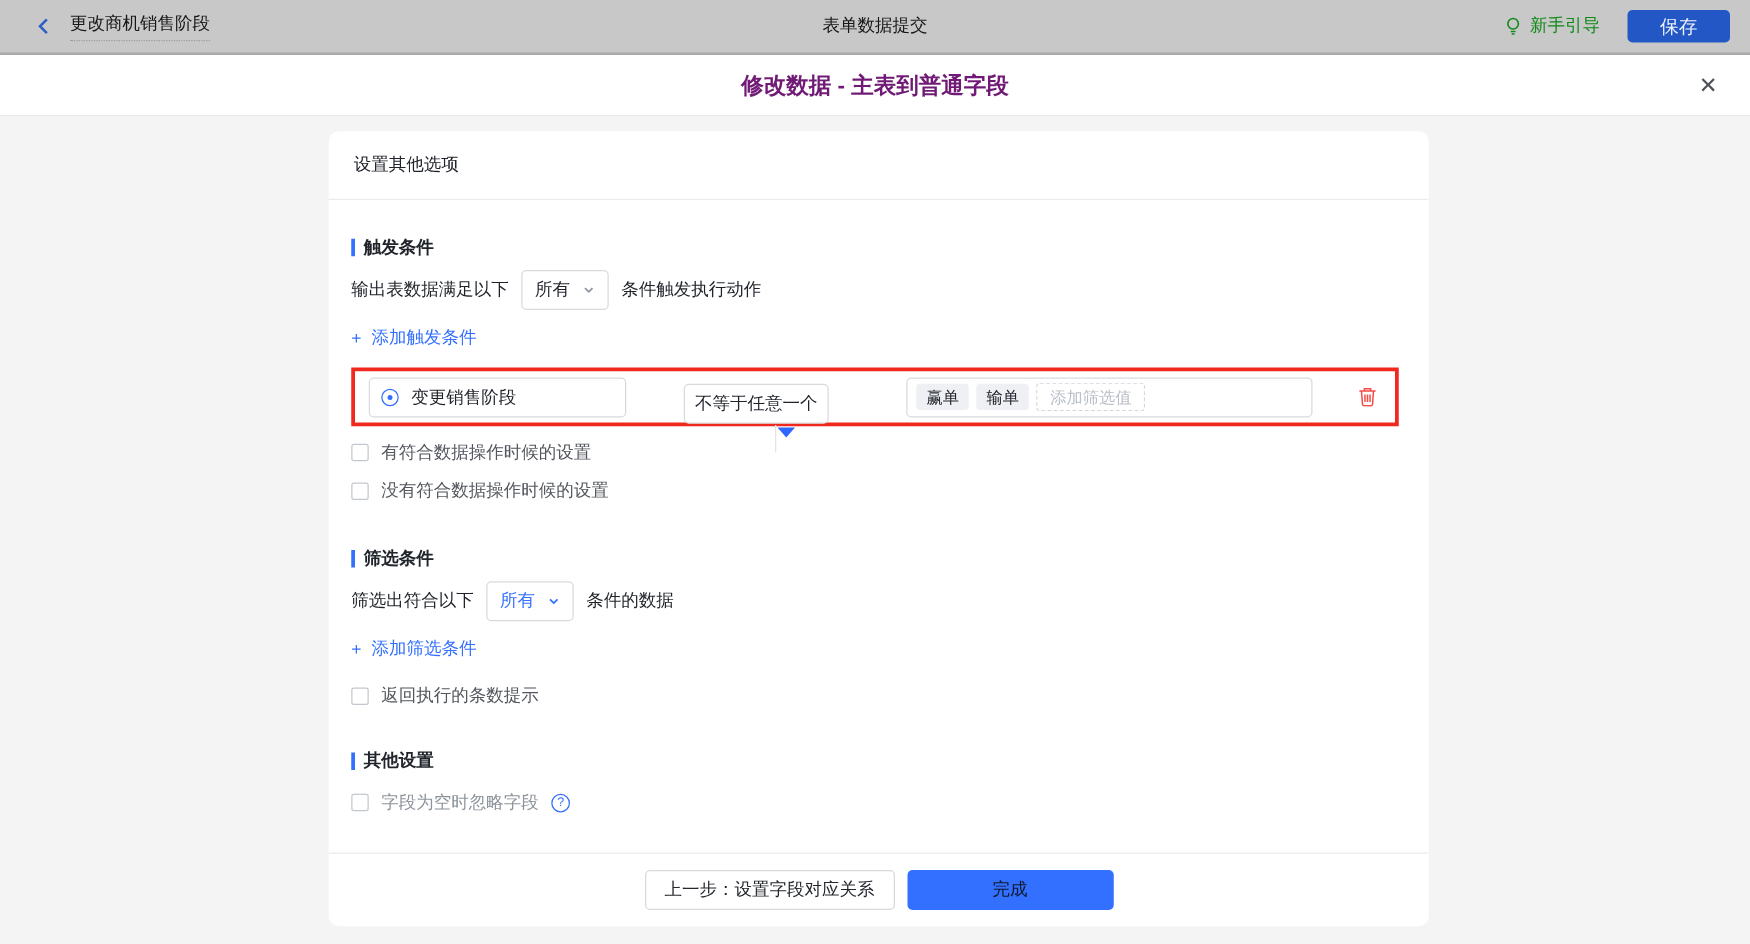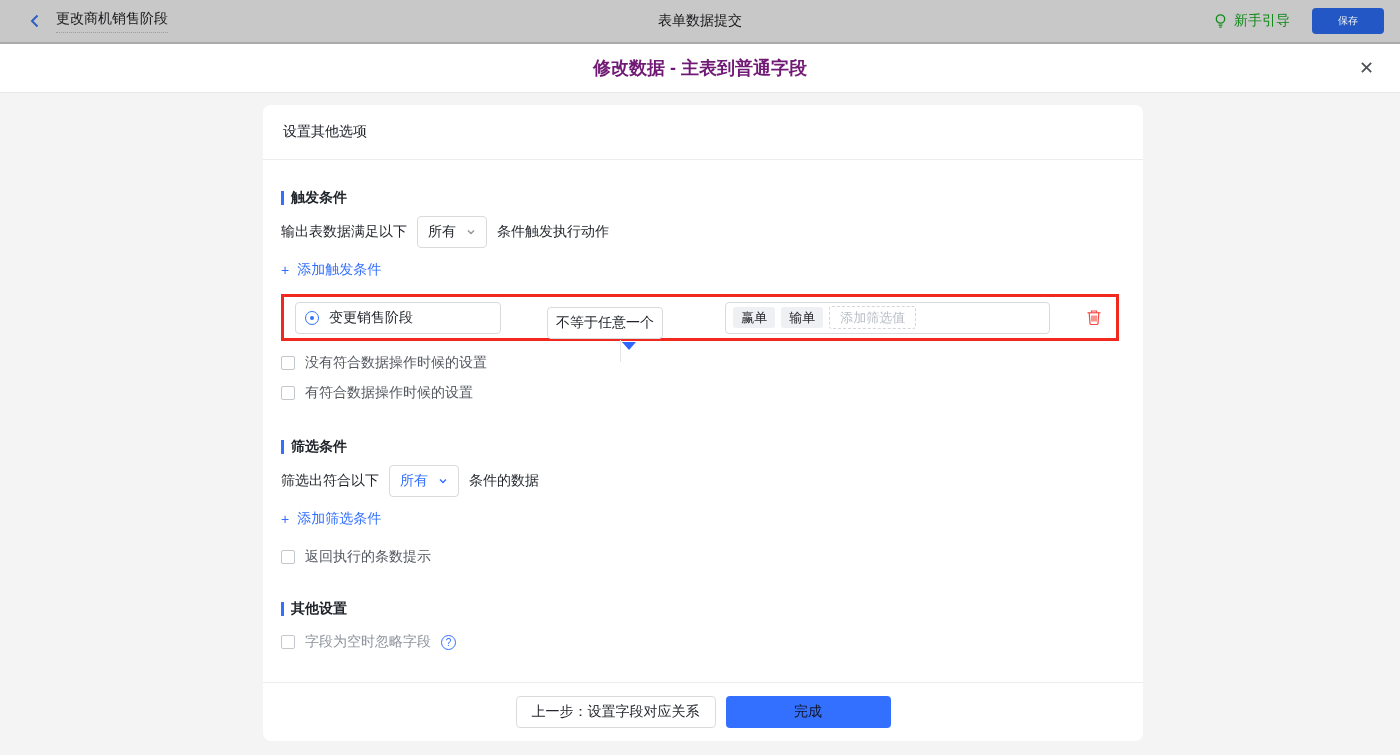--- a/index.html
+++ b/index.html
@@ -14,21 +14,21 @@
     display:flex; align-items:center; padding:0 16px; position:relative;
   }
   .topbar-left { display:flex; align-items:center; gap:12px; margin-left:10px; }
   .back-btn { display:flex; align-items:center; cursor:pointer; }
   .back-label { color:#18181a; border-bottom:1px dotted #9d9d9f; padding-bottom:4px; }
   .topbar-title { position:absolute; left:50%; transform:translateX(-50%); color:#18181a; }
   .topbar-right { margin-left:auto; display:flex; align-items:center; gap:22px; }
   .guide { display:flex; align-items:center; gap:6px; color:#118a18; cursor:pointer; }
   .save-btn {
     background:#2257c5; color:#eef2f8; border:none; border-radius:4px;
-    height:26px; padding:12px 26px; font-size:10px; cursor:pointer;
+    height:26px; padding:12px 26px; font-size:15px; cursor:pointer;
     display:flex; align-items:center;
   }
   
   .dialog-header {
     height:49px; background:#fff; border-bottom:1px solid #e7e8ea;
     display:flex; align-items:center; justify-content:center; position:relative;
   }
   .dialog-title { font-size:18px; font-weight:600; color:#701a75; }
   .close {
     position:absolute; right:26px; top:50%; transform:translateY(-50%);
@@ -197,27 +197,27 @@
               <path d="M5.5 3.8 v-1.8 h5 v1.8"></path>
               <path d="M3.2 3.8 l0.8 10.8 a1 1 0 0 0 1 0.9 h6 a1 1 0 0 0 1 -0.9 l0.8 -10.8"></path>
               <path d="M6 6.5 v6 M8 6.5 v6 M10 6.5 v6"></path>
             </svg>
           </span>
         </div>
         <span class="artifact-line"></span>
         <span class="caret"></span>
       </div>
 
+      <div class="checkbox-row mt12">
+        <span class="checkbox"></span>
+        <span class="cb-label">有符合数据操作时候的设置</span>
+      </div>
       <div class="checkbox-row mt13">
         <span class="checkbox"></span>
         <span class="cb-label">没有符合数据操作时候的设置</span>
-      </div>
-      <div class="checkbox-row mt12">
-        <span class="checkbox"></span>
-        <span class="cb-label">有符合数据操作时候的设置</span>
       </div>
 
       <div class="section-title mt36">
         <span class="section-bar"></span>
         <span>筛选条件</span>
       </div>
 
       <div class="sentence">
         <span>筛选出符合以下</span>
         <span class="select blue">

